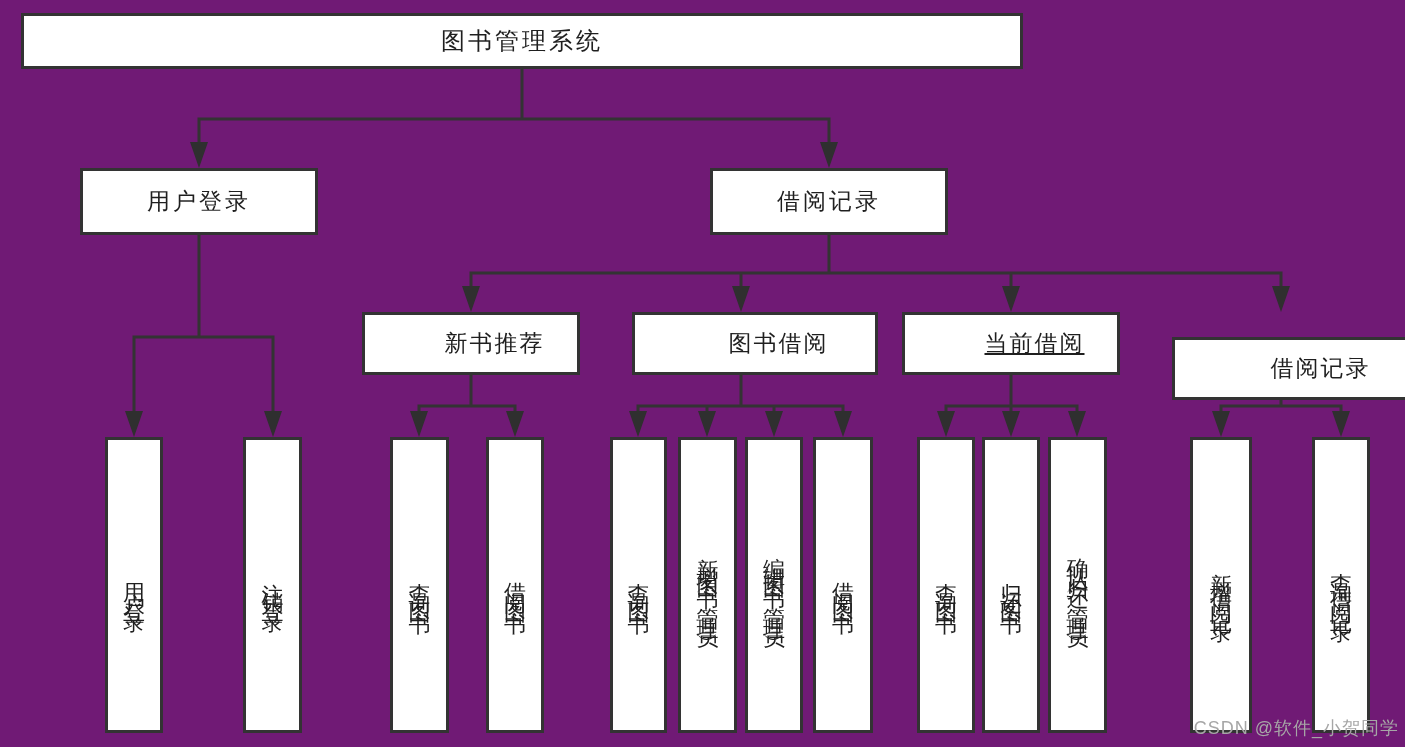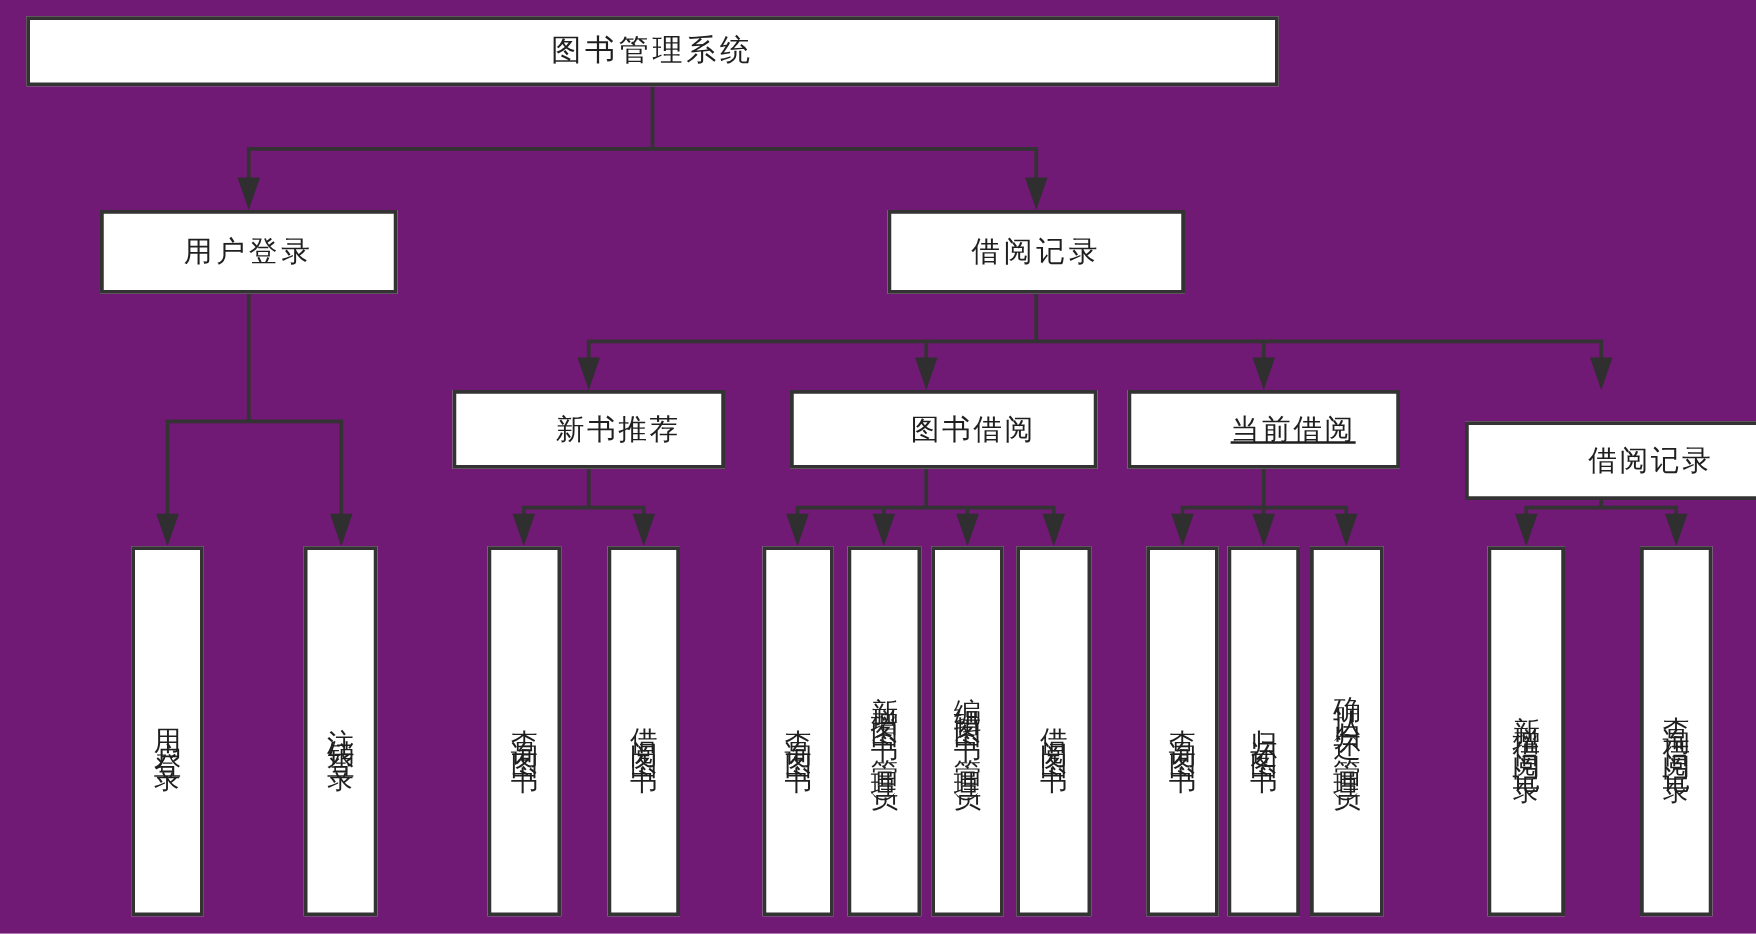--- a/index.html
+++ b/index.html
@@ -150,14 +150,15 @@
     <span class="vtxt">确认归还（管理员）</span>
   </div>
 
   <div class="node leaf" style="left:1190px; top:437px; width:62px; height:296px;">
     <span class="vtxt">新增借阅记录</span>
   </div>
   <div class="node leaf" style="left:1312px; top:437px; width:58px; height:296px;">
     <span class="vtxt">查询借阅记录</span>
   </div>
 
+  <div class="watermark">CSDN @软件_小贺同学</div>
 
 </div>
 
 </body></html>

